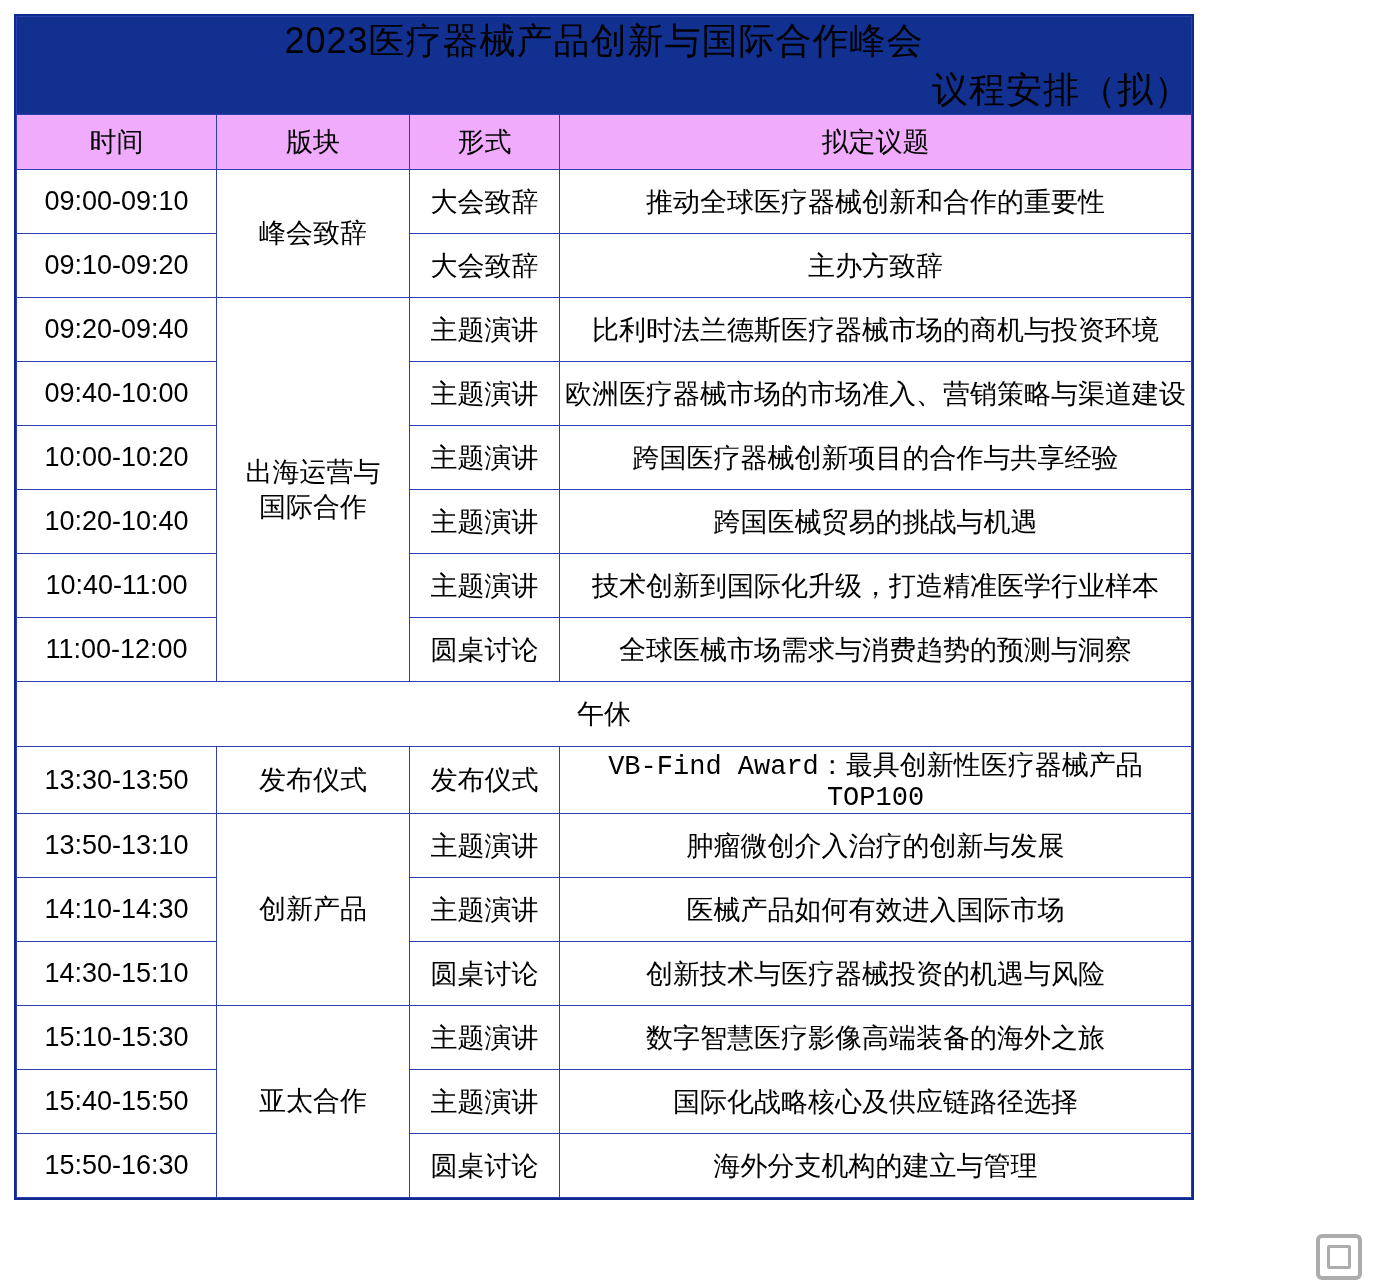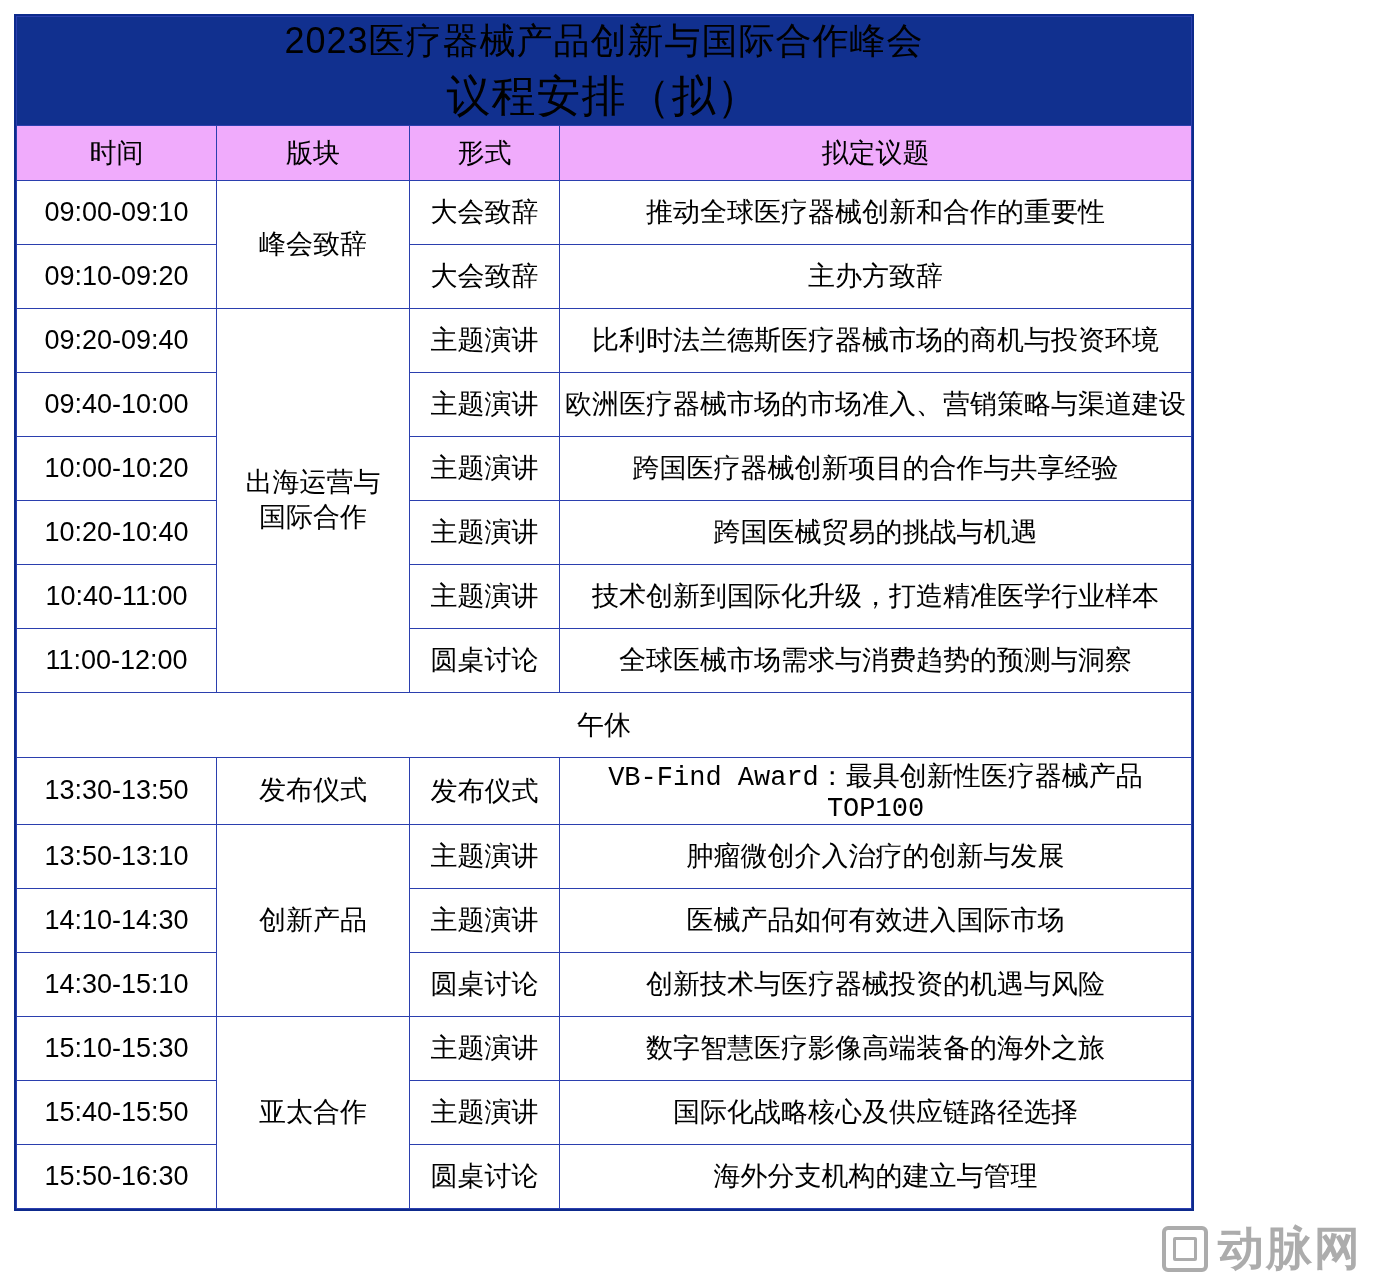--- a/index.html
+++ b/index.html
@@ -40,23 +40,24 @@
     color: #ffffff;
     padding: 22px 10px 26px 10px;
     border: none;
   }
   .title-main {
     font-size: 36px;
     line-height: 1.35;
     letter-spacing: 1px;
   }
   .title-sub {
-    font-size: 44px;
+    font-size: 36px;
     line-height: 1.35;
     letter-spacing: 1px;
+    text-align: right;
   }
   .head-cell {
     background: #f0abfc;
     color: #ffffff;
     font-size: 27px;
     height: 54px;
     border-color: #11308f;
   }
   .col-time { width: 200px; }
   .col-section { width: 193px; }
@@ -226,14 +227,13 @@
           <td class="cell-time">15:50-16:30</td>
           <td class="cell-form">圆桌讨论</td>
           <td class="cell-topic">海外分支机构的建立与管理</td>
         </tr>
       </tbody>
   </table>
 </div>
 
 <div class="watermark">
   <span class="wm-box"></span>
-  <span class="wm-text">动脉网</span>
 </div>
 
 </body></html>

